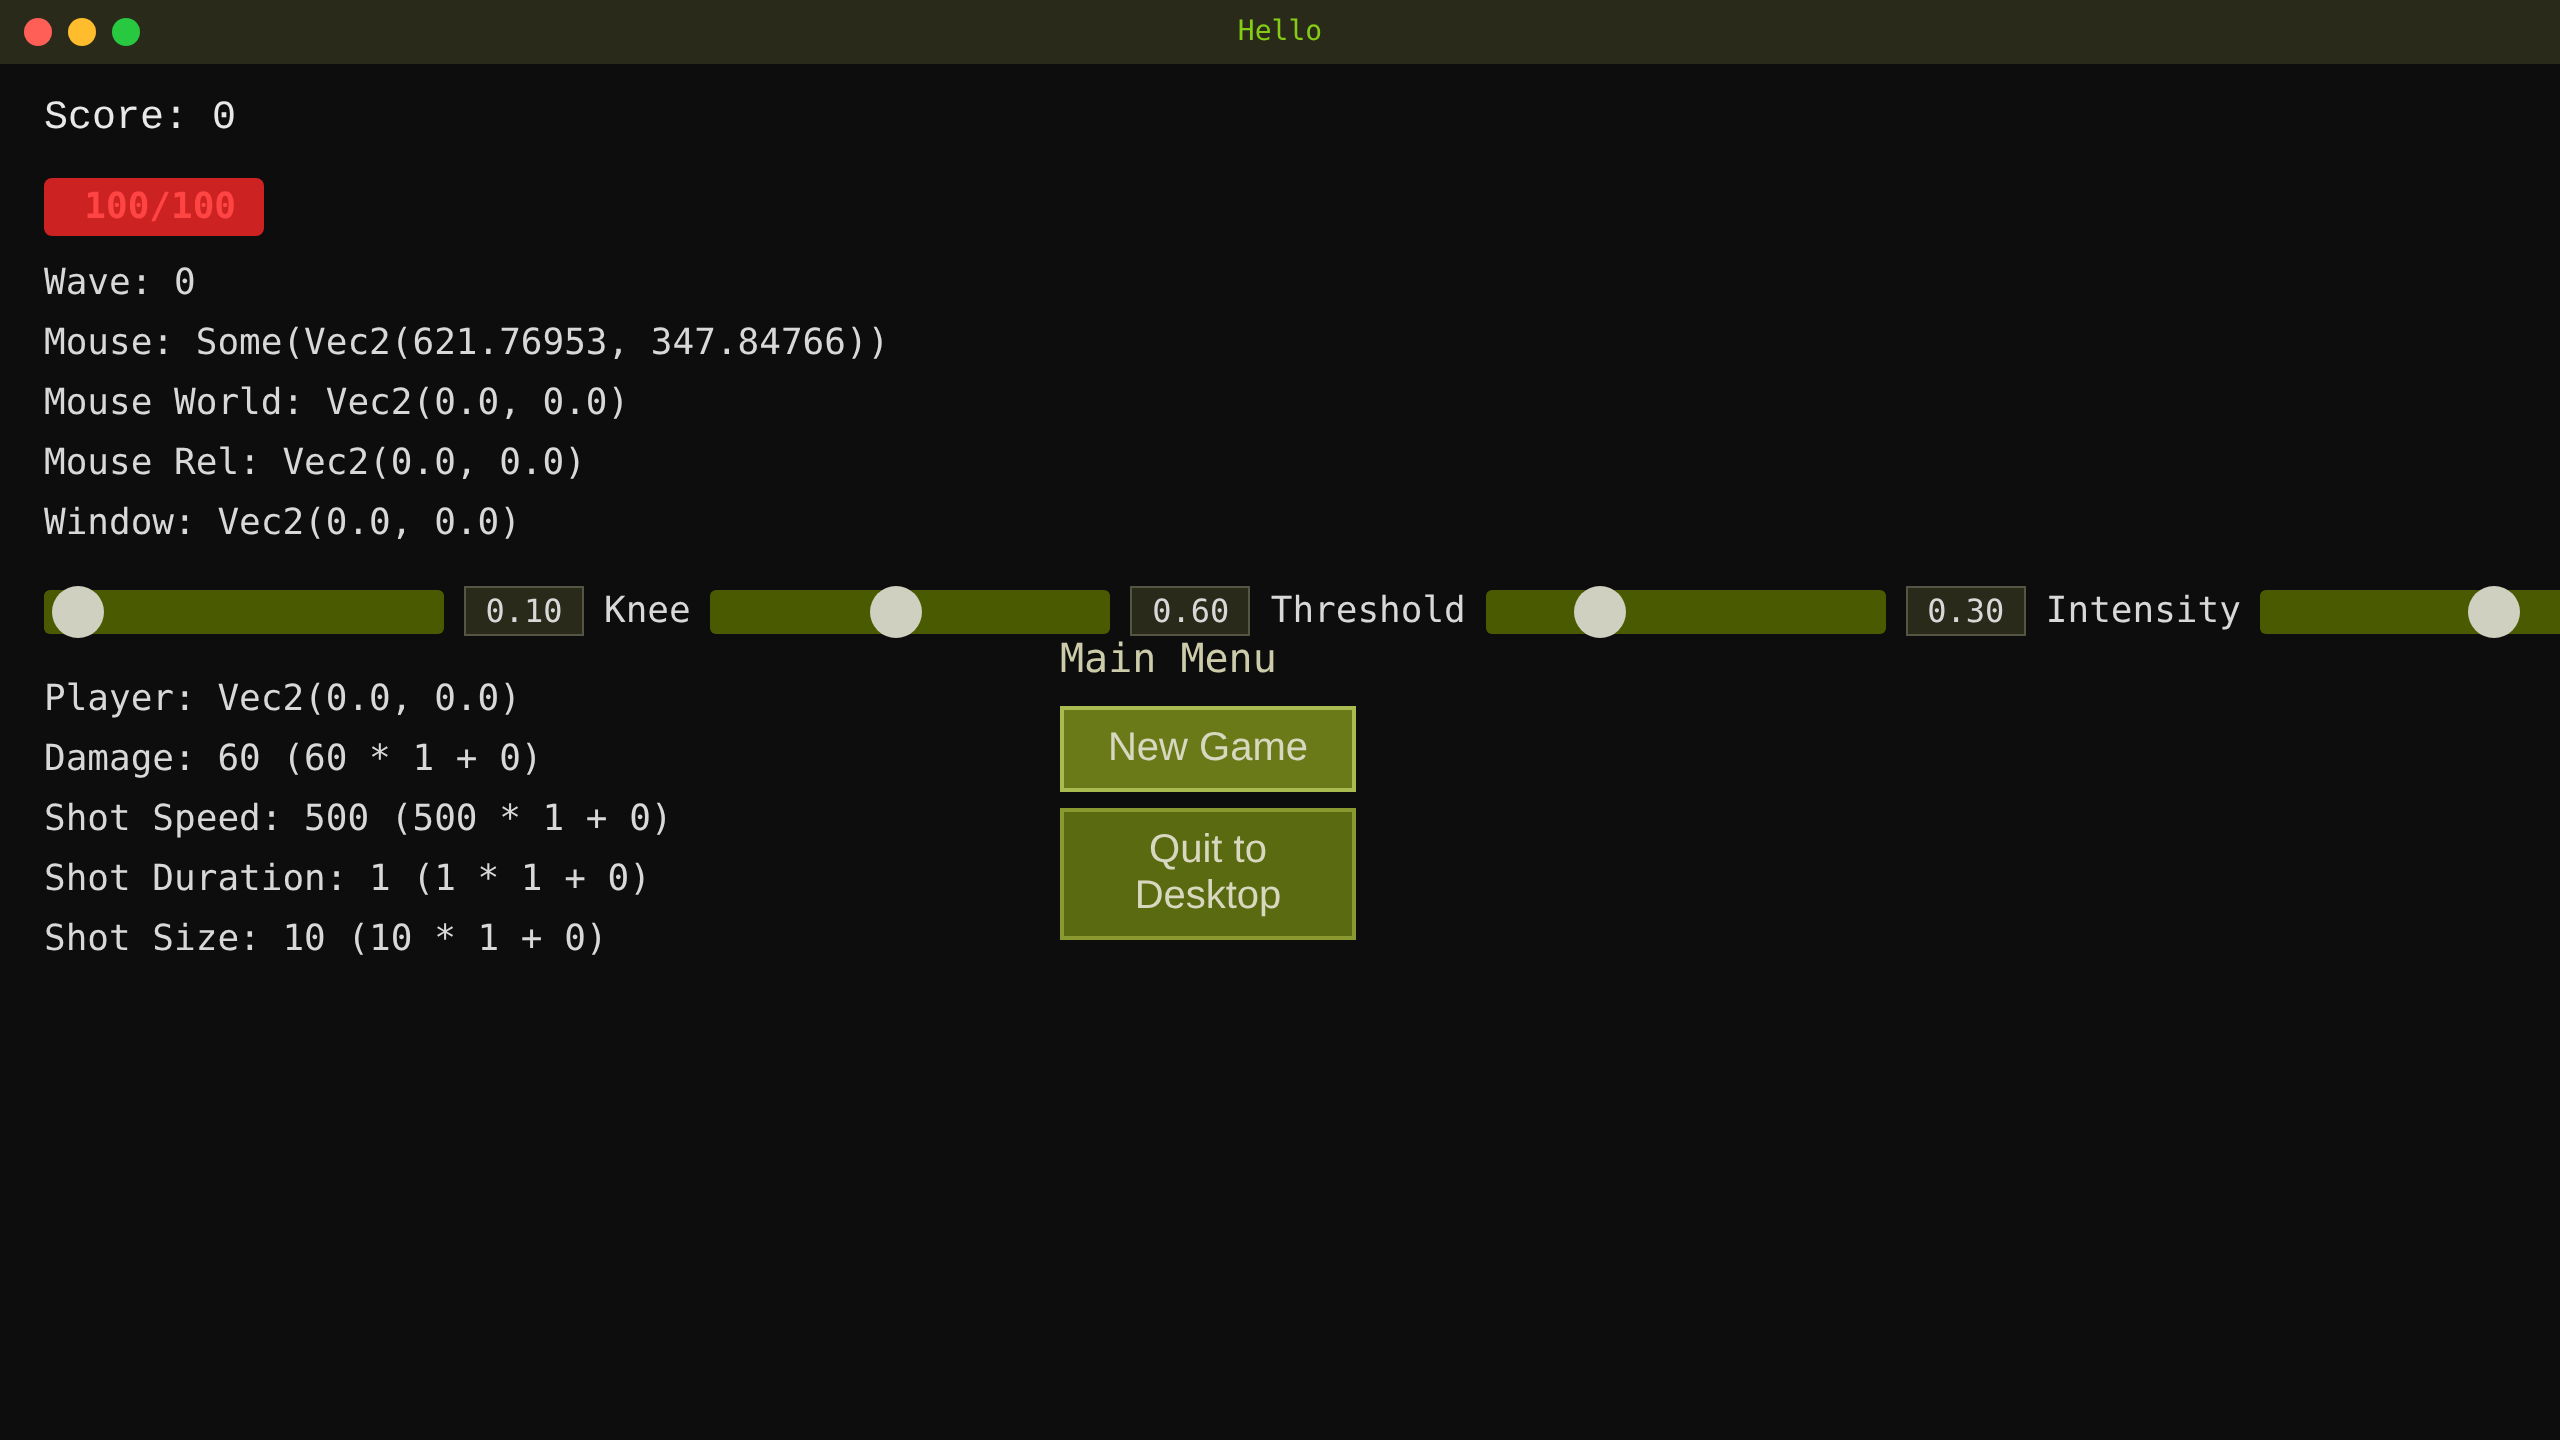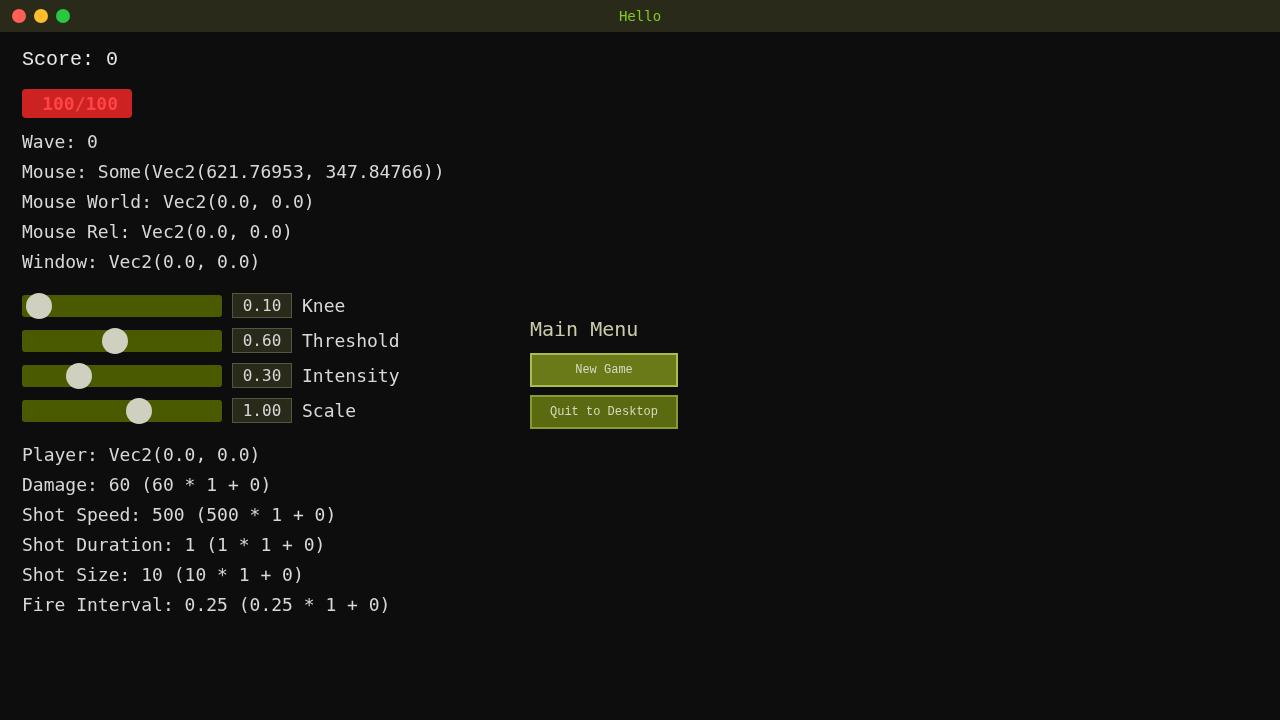--- a/index.html
+++ b/index.html
@@ -80,21 +80,21 @@
       font-size: 18px;
       color: #d8d8d8;
       margin-bottom: 2px;
       line-height: 1.55;
     }
 
     
     .sliders-section {
       margin-top: 18px;
       display: flex;
-      flex-direction: column;
+      flex-direction: row;
       gap: 10px;
     }
 
     .slider-row {
       display: flex;
       align-items: center;
       gap: 10px;
     }
 
     .slider-track {
@@ -147,22 +147,22 @@
     }
 
     .menu-btn {
       display: block;
       width: 148px;
       padding: 8px 16px;
       margin-bottom: 8px;
       background: #5a6a10;
       border: 2px solid #8a9a30;
       color: #d8d8c0;
-      font-size: 12px;
-      font-family: Liberation Mono, monospace;
+      font-size: 20px;
+      font-family: Liberation Sans, sans-serif;
       cursor: pointer;
       text-align: center;
     }
 
     .menu-btn-active {
       background: #6a7a18;
       border-color: #aabc50;
     }
 
     
@@ -229,21 +229,20 @@
     </div>
   </div>
 
   
   <div class="bottom-stats">
     <div class="info-line">Player: Vec2(0.0, 0.0)</div>
     <div class="info-line">Damage: 60 (60 * 1 + 0)</div>
     <div class="info-line">Shot Speed: 500 (500 * 1 + 0)</div>
     <div class="info-line">Shot Duration: 1 (1 * 1 + 0)</div>
     <div class="info-line">Shot Size: 10 (10 * 1 + 0)</div>
-    <div class="info-line">Fire Interval: 0.25 (0.25 * 1 + 0)</div>
   </div>
 </div>
 
 <div class="main-menu">
   <div class="main-menu-title">Main Menu</div>
   <button class="menu-btn menu-btn-active">New Game</button>
   <button class="menu-btn">Quit to Desktop</button>
 </div>
 
 </body></html>

